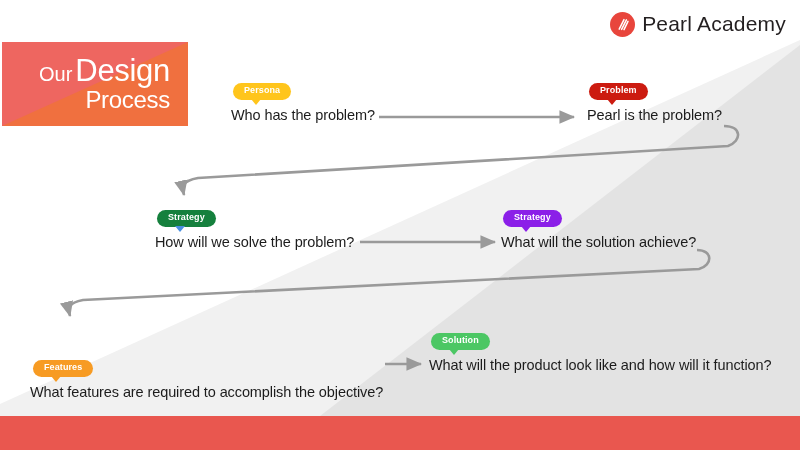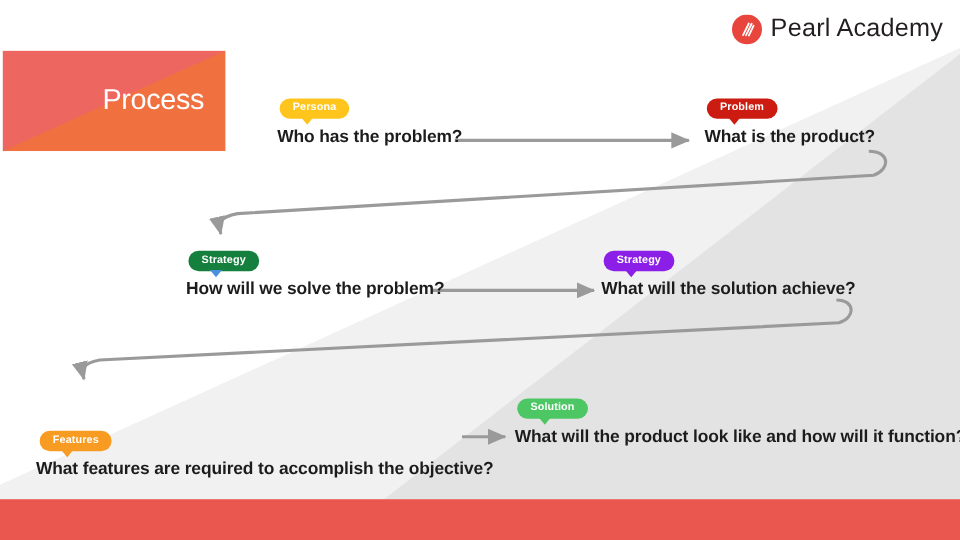--- a/index.html
+++ b/index.html
@@ -133,21 +133,21 @@
     left: 18px;
     bottom: -5px;
     width: 0;
     height: 0;
     border-left: 5px solid transparent;
     border-right: 5px solid transparent;
     border-top: 6px solid #000;
   }
   .step-question {
     font-size: 14.5px;
-    font-weight: 700;
+    font-weight: 400;
     color: #1c1c1c;
     white-space: nowrap;
     letter-spacing: -0.1px;
     margin-top: 5px;
   }
 
   
   .connectors {
     position: absolute;
     inset: 0;
@@ -184,39 +184,42 @@
 
     <line x1="385" y1="364" x2="421" y2="364" stroke="#9A9A9A" stroke-width="2.6" marker-end="url(#ahead)"></line>
   </svg>
 
   <div class="title-box">
     <svg class="tb-bg" viewBox="0 0 186 84" preserveAspectRatio="none">
       <rect x="0" y="0" width="186" height="84" fill="#EE6660"></rect>
       <polygon points="186,0 186,84 0,84" fill="#F0703F"></polygon>
     </svg>
     <div class="title-text">
+      <div class="title-line1">
+        <span class="small">Our</span><span>Design</span>
+      </div>
       <div class="title-line2">Process</div>
     </div>
   </div>
 
   <div class="logo">
     <svg class="logo-mark" viewBox="0 0 25 25">
       <circle cx="12.5" cy="12.5" r="12.5" fill="#E8453C"></circle>
       <g stroke="#ffffff" stroke-width="1.5" stroke-linecap="round">
         <line x1="9.2" y1="17.2" x2="14.0" y2="7.6"></line>
         <line x1="11.6" y1="17.4" x2="16.4" y2="7.8"></line>
         <line x1="14.0" y1="17.6" x2="18.0" y2="9.4"></line>
       </g>
     </svg>
     <span class="logo-text">Pearl Academy</span>
   </div>
 
   <div id="steps-host">
       <div class="step" style="left: 231px; top: 79px;"><div class="badge-wrap" style="margin-left: 2px;"><span class="badge" style="background: rgb(255, 197, 28);">Persona</span><span class="badge-tail" style="border-top-color: rgb(255, 197, 28);"></span></div><div class="step-question">Who has the problem?</div></div>
-      <div class="step" style="left: 587px; top: 79px;"><div class="badge-wrap" style="margin-left: 2px;"><span class="badge" style="background: rgb(204, 27, 16);">Problem</span><span class="badge-tail" style="border-top-color: rgb(204, 27, 16);"></span></div><div class="step-question">What is the product?</div></div>
+      <div class="step" style="left: 587px; top: 79px;"><div class="badge-wrap" style="margin-left: 2px;"><span class="badge" style="background: rgb(204, 27, 16);">Problem</span><span class="badge-tail" style="border-top-color: rgb(204, 27, 16);"></span></div><div class="step-question">Pearl is the problem?</div></div>
       <div class="step" style="left: 155px; top: 206px;"><div class="badge-wrap" style="margin-left: 2px;"><span class="badge" style="background: #15803d;">Strategy</span><span class="badge-tail" style="border-top-color: rgb(74, 143, 224);"></span></div><div class="step-question">How will we solve the problem?</div></div>
       <div class="step" style="left: 501px; top: 206px;"><div class="badge-wrap" style="margin-left: 2px;"><span class="badge" style="background: rgb(139, 31, 232);">Strategy</span><span class="badge-tail" style="border-top-color: rgb(139, 31, 232);"></span></div><div class="step-question">What will the solution achieve?</div></div>
       <div class="step" style="left: 30px; top: 328px;"><div class="badge-wrap" style="margin-left: 3px; margin-top: 28px;"><span class="badge" style="background: rgb(247, 155, 35);">Features</span><span class="badge-tail" style="border-top-color: rgb(247, 155, 35);"></span></div><div class="step-question">What features are required to accomplish the objective?</div></div>
       <div class="step" style="left: 429px; top: 329px;"><div class="badge-wrap" style="margin-left: 2px; text-align: right;"><span class="badge" style="background: rgb(76, 199, 100);">Solution</span><span class="badge-tail" style="border-top-color: rgb(76, 199, 100);"></span></div><div class="step-question">What will the product look like and how will it function?</div></div>
     </div>
 
   <div class="bottom-bar"></div>
 </div>
 
 </body></html>

